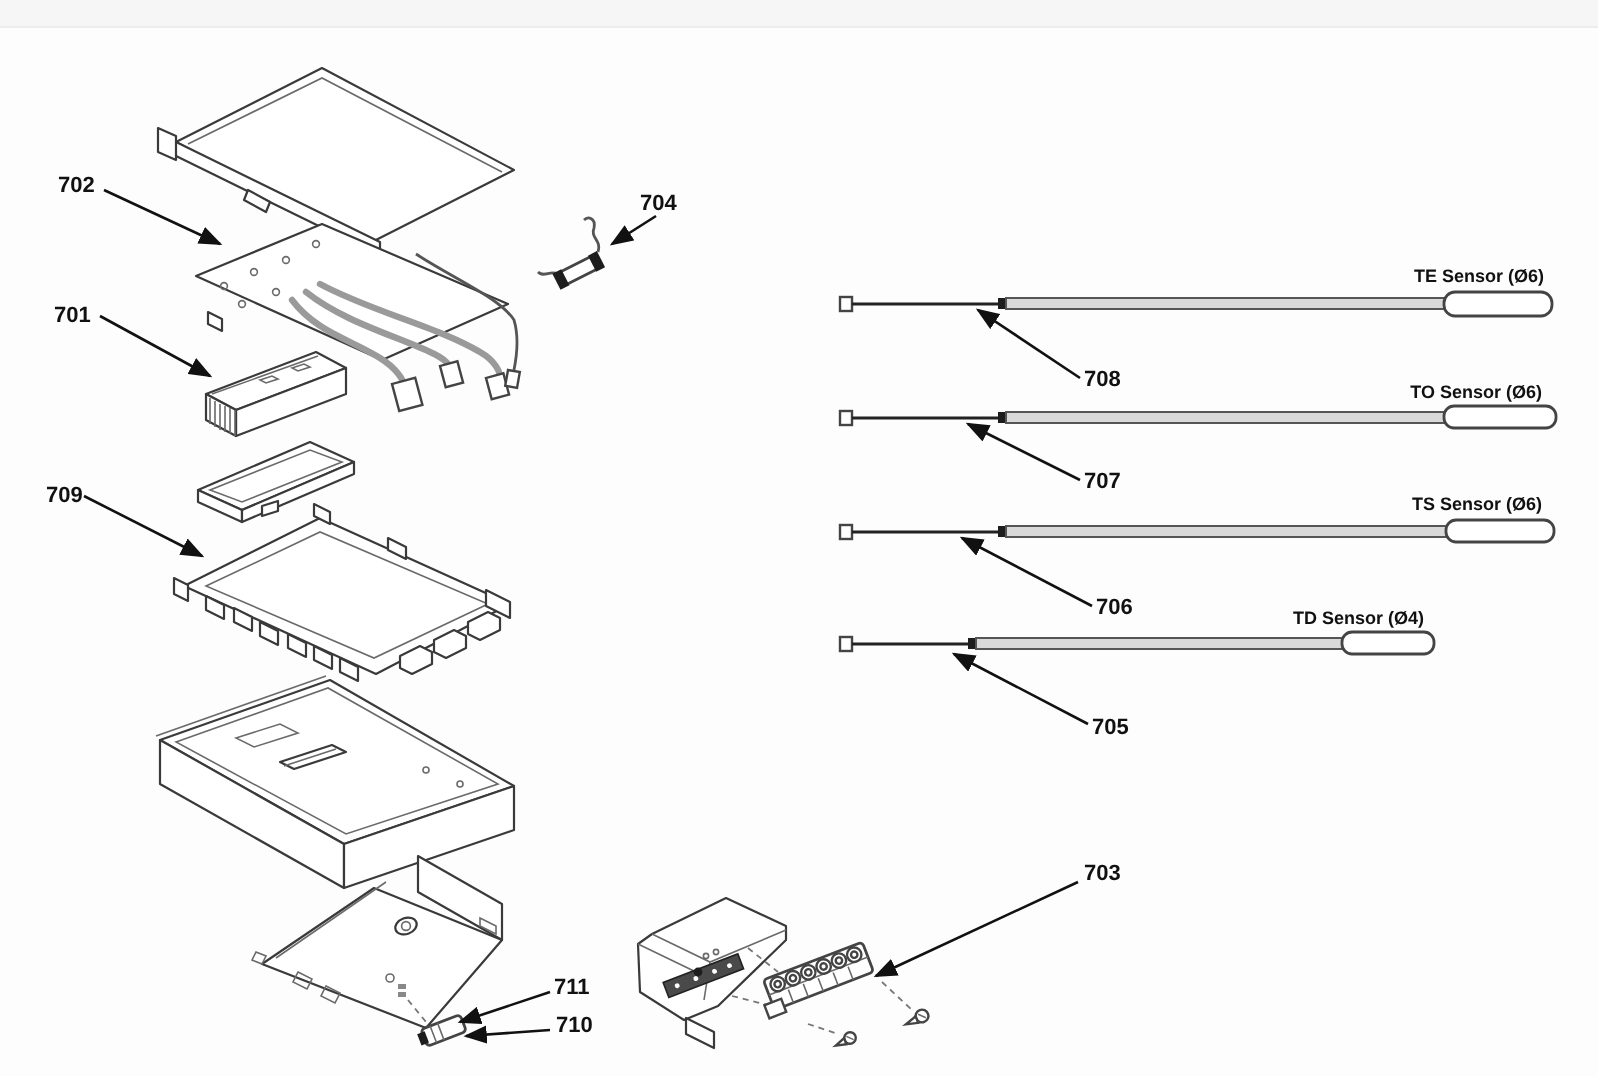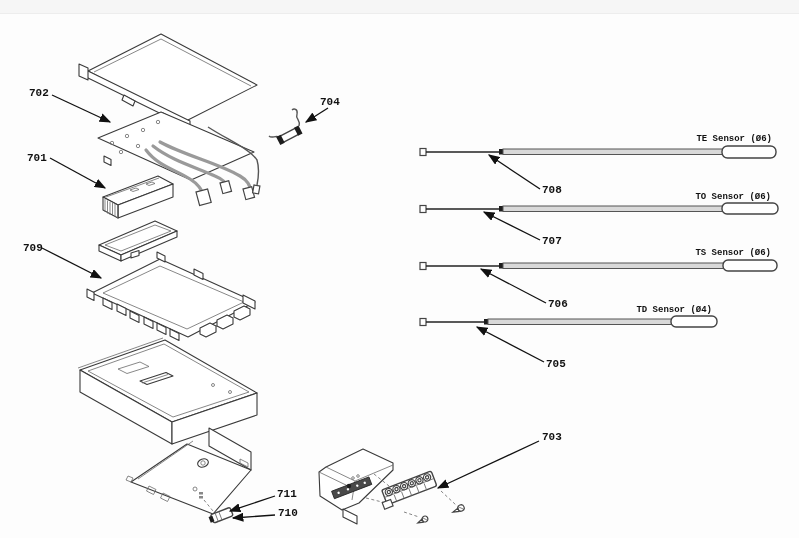--- a/index.html
+++ b/index.html
@@ -1,17 +1,17 @@
 <!DOCTYPE html>
 <html><head>
 <meta charset="utf-8">
 <style>
   html,body{margin:0;padding:0;background:#fdfdfd;}
   #stage{position:relative;width:799px;height:538px;background:#fdfdfd;overflow:hidden;
-         font-family:Liberation Mono, monospace;}
+         font-family:Liberation Sans, sans-serif;}
   #topband{position:absolute;left:0;top:0;width:799px;height:13px;background:#f6f6f6;
            border-bottom:1px solid #ededed;}
   svg{position:absolute;left:0;top:0;display:block;}
   .ln{fill:none;stroke:#3a3a3a;stroke-width:1.1;stroke-linejoin:round;stroke-linecap:round;}
   .face{fill:#ffffff;stroke:#3a3a3a;stroke-width:1.1;stroke-linejoin:round;}
   .thin{fill:none;stroke:#6a6a6a;stroke-width:0.8;}
   .wire{fill:none;stroke:#9a9a9a;stroke-width:3.2;stroke-linecap:round;}
   .wire2{fill:none;stroke:#555;stroke-width:1.4;fill:none;}
   .conn{fill:#ffffff;stroke:#444;stroke-width:1.2;}
   .leader{fill:none;stroke:#111;stroke-width:1.3;}

